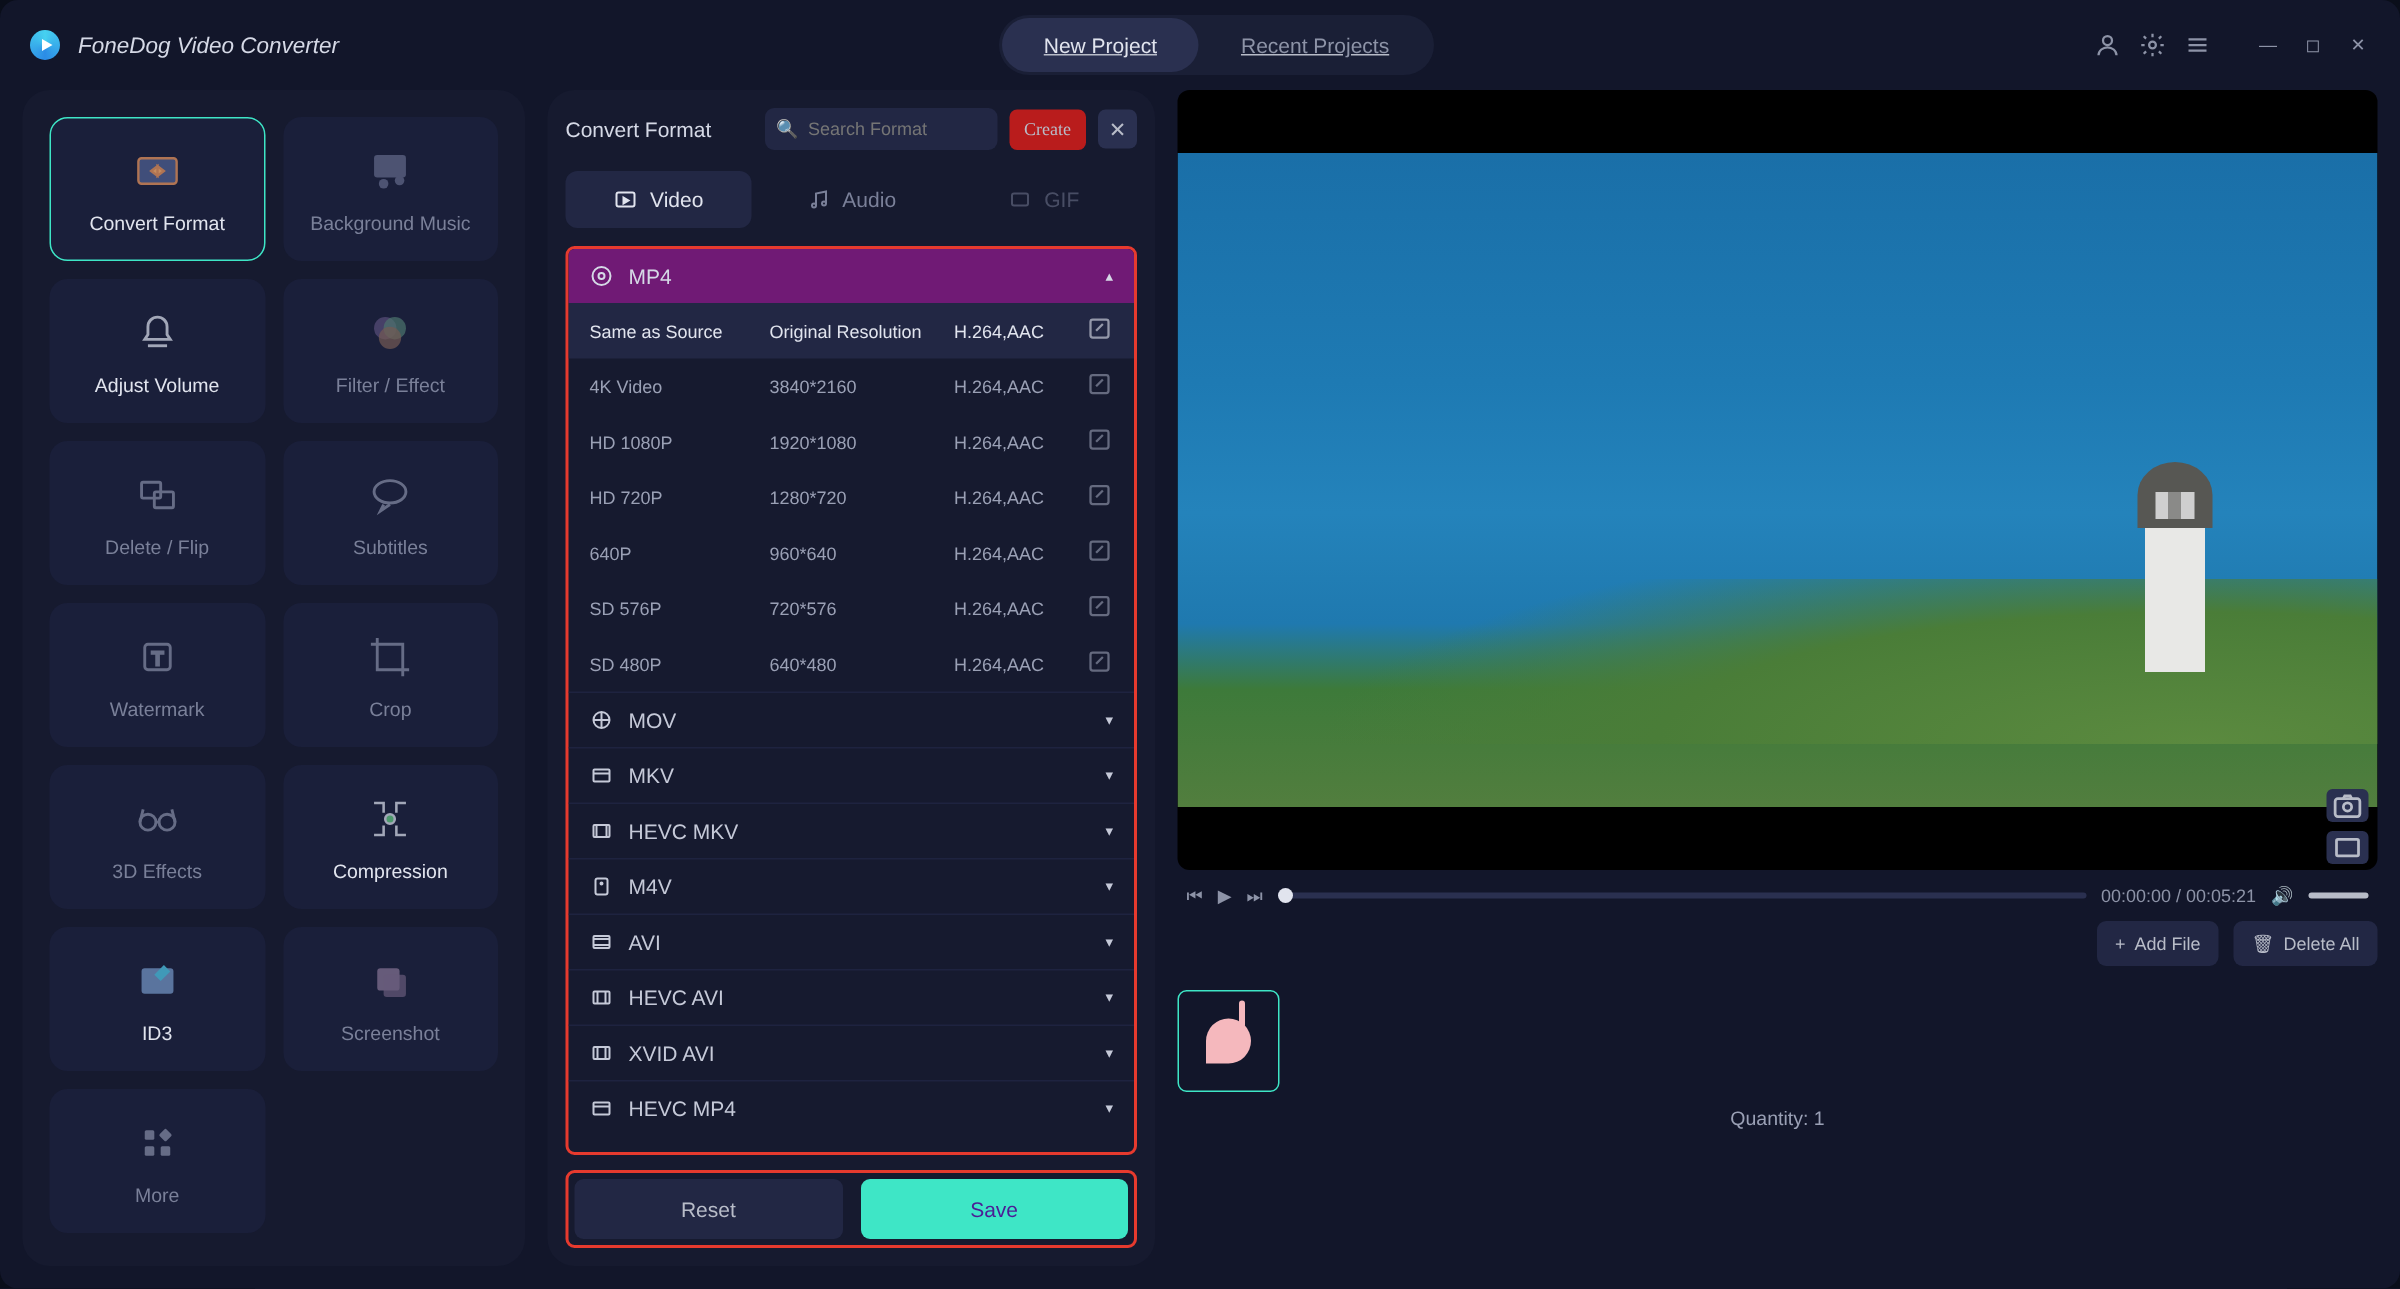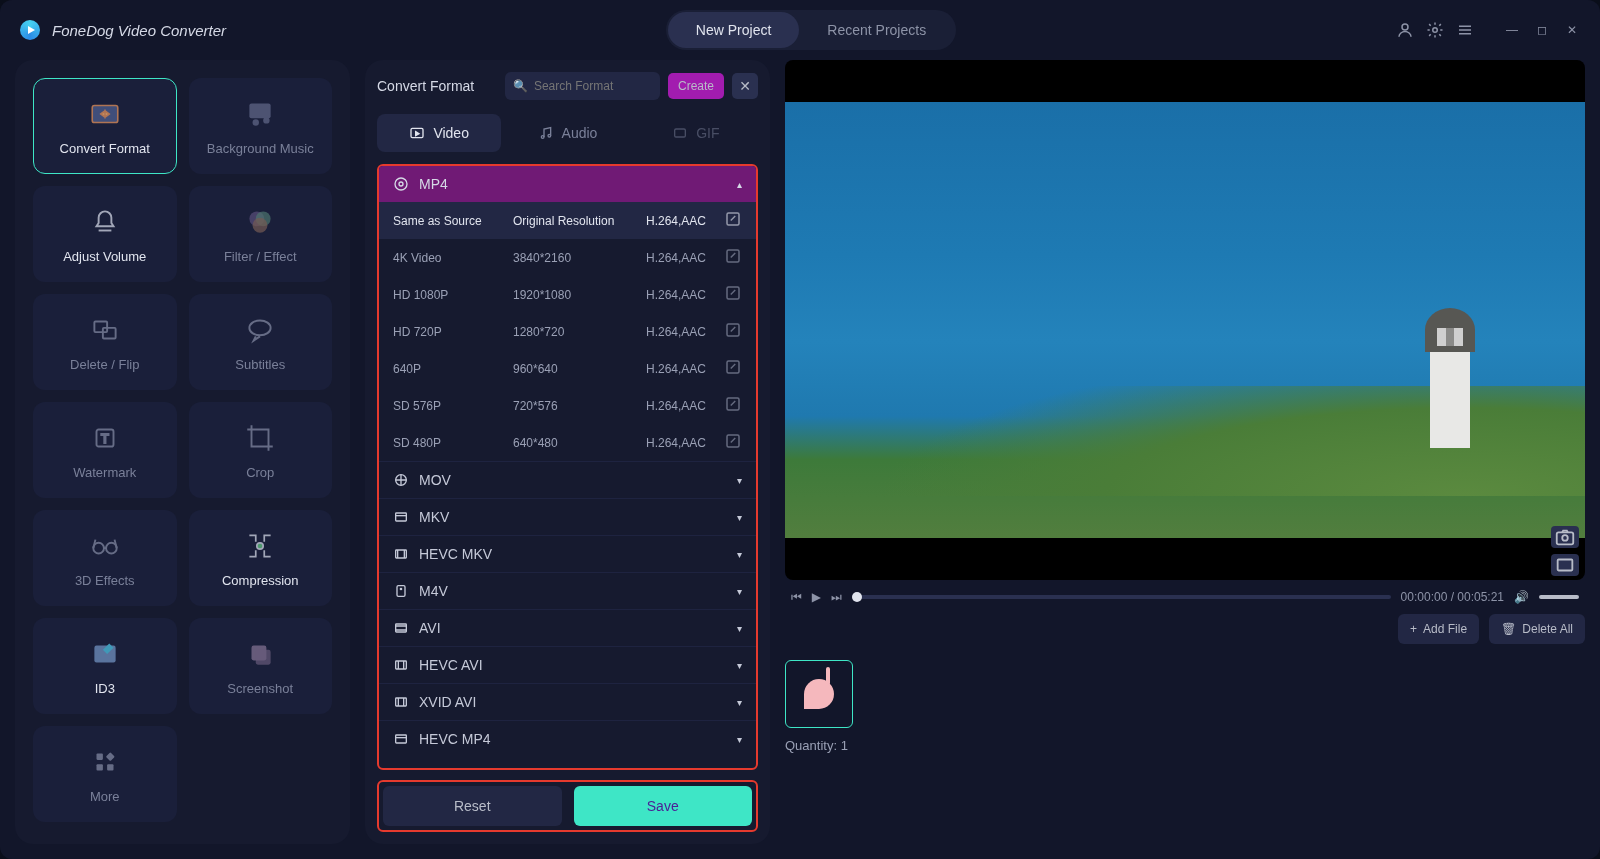--- a/index.html
+++ b/index.html
@@ -5,21 +5,21 @@
 * { margin: 0; padding: 0; box-sizing: border-box; font-family: -apple-system, BlinkMacSystemFont, "Segoe UI", Arial, sans-serif; }
 body { background: #0a0e1a; color: #b8bcc8; width: 1600px; height: 859px; overflow: hidden; }
 
 .app { width: 100%; height: 100%; display: flex; flex-direction: column; background: #12162a; border-radius: 12px; }
 
 
 .header { height: 60px; display: flex; align-items: center; padding: 0 20px; gap: 12px; }
 .app-logo { width: 20px; height: 20px; border-radius: 50%; background: conic-gradient(#46d1f0, #2b8ce6, #46d1f0); display:flex; align-items:center; justify-content:center; }
 .app-logo::after { content:''; display:block; width:0; height:0; border-left:7px solid #fff; border-top:4px solid transparent; border-bottom:4px solid transparent; margin-left:2px; }
 .app-title { font-size: 15px; color: #d5d9e6; font-style: italic; }
-.header-center { flex:1; display:flex; justify-content:center; }
+.header-center { flex:1; display:flex; justify-content:center;text-decoration:underline; }
 .header-tabs { display:flex; background:#1a1f36; border-radius: 22px; padding: 2px; }
 .header-tab { padding: 10px 28px; border-radius: 20px; font-size:14px; cursor:pointer; color:#8d93a7; }
 .header-tab.active { background:#2a3050; color:#e1e4ee; }
 .header-right { display:flex; align-items:center; gap:12px; color:#8d93a7; }
 .header-icon { width:18px; height:18px; cursor:pointer; display:flex; align-items:center; justify-content:center; }
 .win-controls { display:flex; gap:14px; margin-left:18px; }
 .win-btn { width:16px; height:16px; cursor:pointer; color:#8d93a7; display:flex; align-items:center; justify-content:center; font-size:12px;}
 
 
 .main { flex:1; display:flex; padding: 0 15px 15px 15px; gap: 15px; overflow: hidden; }
@@ -31,36 +31,36 @@
 .tool-card.highlight { color:#e1e4ee; }
 .tool-icon { width:34px; height:34px; display:flex; align-items:center; justify-content:center; opacity:.8; }
 .tool-label { font-size:13px; }
 
 
 .middle { width: 405px; background:#161a2f; border-radius: 18px; padding: 12px; display:flex; flex-direction:column; gap:10px; }
 .mid-top { display:flex; align-items:center; gap:8px; }
 .mid-title { font-size:14px; color:#d5d9e6; flex-shrink:0; margin-right:auto; }
 .search-wrap { flex:1; max-width:155px; background:#222744; border-radius:6px; height:28px; display:flex; align-items:center; padding:0 8px; gap:6px; }
 .search-wrap input { background:transparent; border:none; outline:none; color:#b8bcc8; font-size:12px; width:100%; }
-.create-btn { background:#a21caf; border:none; color:#b8bcc8; font-size:12px; padding:6px 10px; border-radius:5px; cursor:pointer; }
+.create-btn { background:#b91c1c; border:none; color:#b8bcc8; font-size:12px; padding:6px 10px; border-radius:5px; cursor:pointer;font-family:Liberation Serif, serif; }
 .close-btn { background:#2a3050; border:none; color:#b8bcc8; width:26px; height:26px; border-radius:5px; cursor:pointer; font-size:14px; }
 .mid-tabs { display:flex; gap:4px; margin-top:4px; }
 .mid-tab { flex:1; display:flex; align-items:center; justify-content:center; gap:8px; height:38px; border-radius:8px; font-size:14px; color:#7a8099; cursor:pointer; }
 .mid-tab.active { background:#222744; color:#e1e4ee; }
 .mid-tab.disabled { opacity:.5; }
 
 .format-list { flex:1; border:2px solid #e63a2e; border-radius:6px; overflow-y:auto; margin-top: 2px; }
 .fmt-group-hdr { display:flex; align-items:center; gap:10px; padding:10px 14px; font-size:14px; color:#d5d9e6; cursor:pointer; background:#701a75; }
 .fmt-group-hdr .chev { margin-left:auto; font-size:10px; }
 .fmt-rows { }
 .fmt-row { display:flex; align-items:center; padding:8px 14px; font-size:12px; color:#9aa0b5; cursor:pointer; }
 .fmt-row.sel { background:#222744; color:#e1e4ee; }
 .fmt-c1 { width:120px; }
 .fmt-c2 { flex:1; }
-.fmt-c3 { width:80px; text-align:center; }
+.fmt-c3 { width:80px; text-align:left; }
 .fmt-edit { width:18px; margin-left:8px; opacity:.6; cursor:pointer; }
 .fmt-collapsed { display:flex; align-items:center; gap:10px; padding:10px 14px; font-size:14px; color:#c5c9d8; cursor:pointer; border-top:1px solid #1e2340; }
 .fmt-collapsed .chev { margin-left:auto; font-size:10px; }
 
 .mid-bottom { display:flex; gap:12px; border:2px solid #e63a2e; border-radius:6px; padding:4px; }
 .reset-btn { flex:1; background:#222744; border:none; color:#b8bcc8; height:40px; border-radius:6px; font-size:14px; cursor:pointer; }
 .save-btn { flex:1; background:#3ee6c6; border:none; color:#4c1d95; height:40px; border-radius:6px; font-size:14px; font-weight:500; cursor:pointer; }
 
 
 .right { flex:1; display:flex; flex-direction:column; gap:10px; }
@@ -82,21 +82,21 @@
 .vol-icon { cursor:pointer; }
 .vol-track { width:40px; height:4px; background:#b8bcc8; border-radius:2px; }
 
 .toolbar-row { display:flex; justify-content:flex-end; gap:10px; }
 .tool-btn { background:#222744; border:none; color:#b8bcc8; padding:8px 12px; border-radius:6px; font-size:12px; cursor:pointer; display:flex; align-items:center; gap:6px; }
 
 .thumb-area { display:flex; align-items:flex-end; gap:14px; margin-top:6px; }
 .thumb { width:68px; height:68px; border:1.5px solid #3ee6c6; border-radius:6px; display:flex; align-items:center; justify-content:center; cursor:pointer; }
 .note { width:30px; height:30px; background:#f5b8bd; border-radius:50% 50% 50% 0; position:relative; }
 .note::before { content:''; position:absolute; top:-12px; right:4px; width:4px; height:18px; background:#f5b8bd; border-radius:2px; }
-.qty { font-size:13px; color:#9aa0b5; }
+.qty { font-size:13px; color:#9aa0b5;text-align:center; }
 
 svg { width:100%; height:100%; }
 </style>
 </head>
 <body>
 
 <div class="app">
 
   <div class="header">
     <div class="app-logo"></div>

